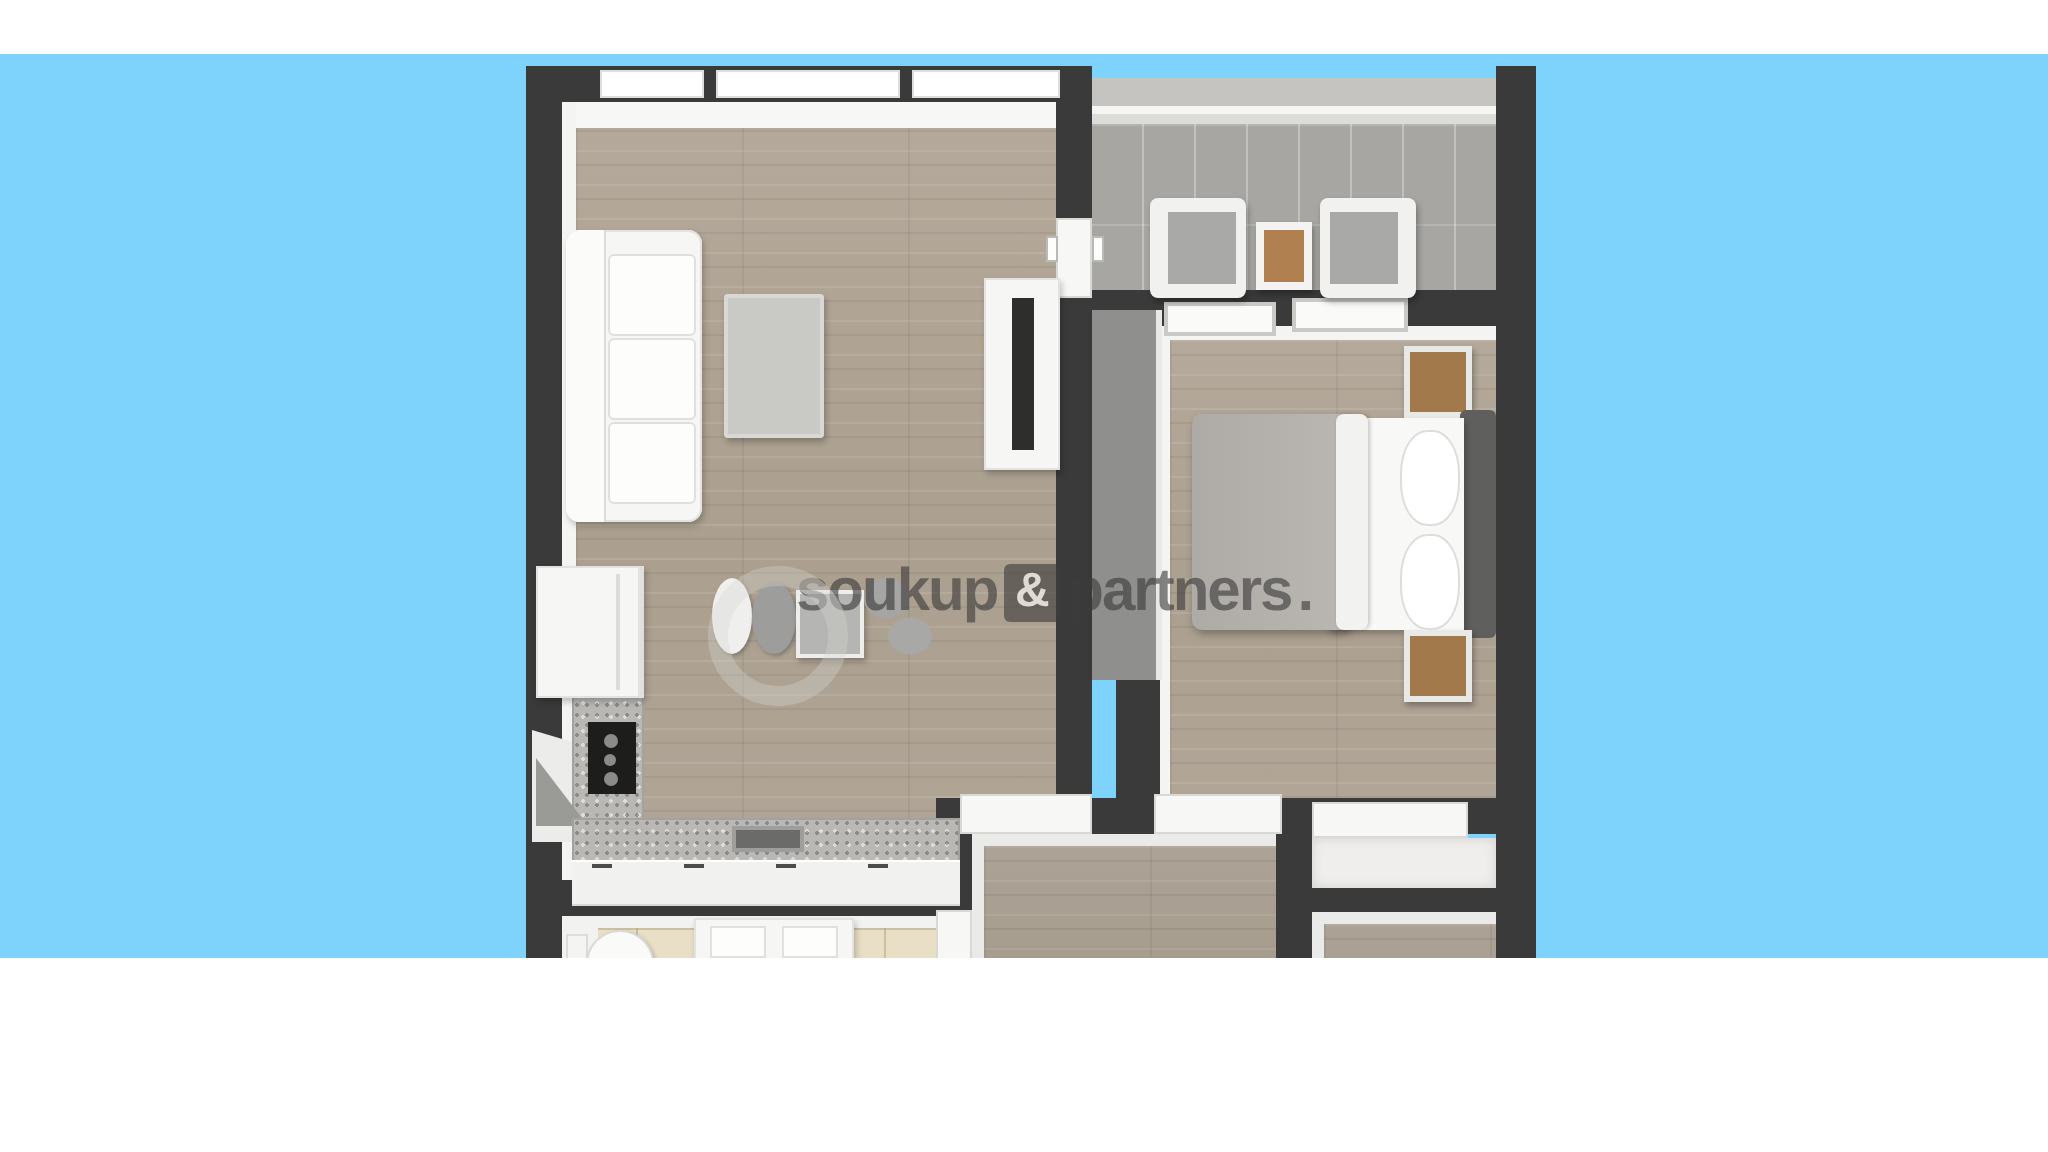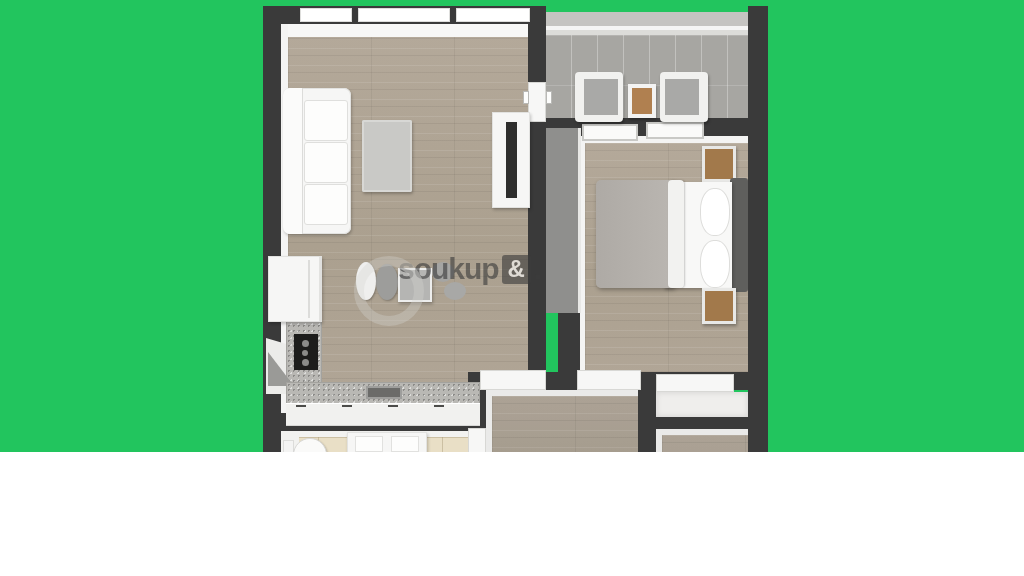--- a/index.html
+++ b/index.html
@@ -1,17 +1,17 @@
 <!DOCTYPE html>
 <html><head>
 <meta charset="utf-8">
 <style>
   html,body{margin:0;padding:0;background:#ffffff;}
-  #plan{position:relative;width:1024px;height:452px;background:#22c55e;overflow:hidden;
-        font-family:"Liberation Sans",sans-serif;}
+  #plan{position:relative;width:1024px;height:452px;background:#7dd3fc;overflow:hidden;
+        font-family:"Liberation Sans",sans-serif;margin-top:27px;}
   .abs{position:absolute;}
   .wall{position:absolute;background:#3a3a3a;}
   .wall-light{position:absolute;background:#c5c4c1;border-bottom:4px solid #f5f5f4;}
   .sill{position:absolute;background:#f7f7f6;box-shadow:inset 0 0 0 1px #d8d8d5;z-index:8;}
   .wood{background-color:#b0a596;
     background-image:
       repeating-linear-gradient(90deg, rgba(0,0,0,.05) 0 1px, transparent 1px 83px),
       repeating-linear-gradient(180deg, rgba(255,255,255,.10) 0 1px, transparent 1px 7px, rgba(0,0,0,.06) 7px 8px, transparent 8px 17px),
       linear-gradient(180deg,#b4a99a 0%,#aba08f 55%,#b1a697 100%);}
   .wood-dim{filter:brightness(.96) saturate(.9);}
@@ -163,18 +163,19 @@
 
   <div class="abs" style="left:498px;top:514px;width:66px;height:20px;background:#c6c6c3;box-shadow:inset 0 0 0 2px #b2b2af;z-index:10;"></div>
   <div class="abs white-furn" style="left:700px;top:502px;width:48px;height:26px;z-index:10;"></div>
 
   <div id="wm">
     <div class="ring"></div>
     <div class="txt">
       <div class="brandrow">
         <span class="b">soukup</span>
         <span class="ampbox">&amp;</span>
+        <span class="b">partners</span>
         <span class="b">.</span>
       </div>
     </div>
   </div>
 
 </div>
 
 </body></html>

